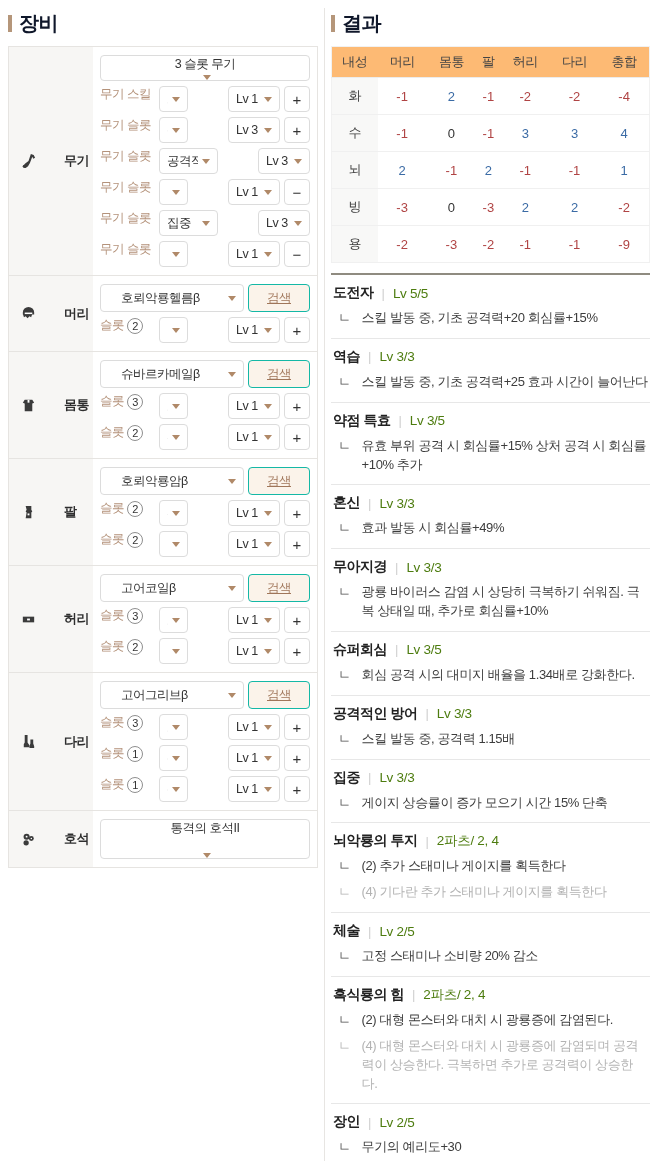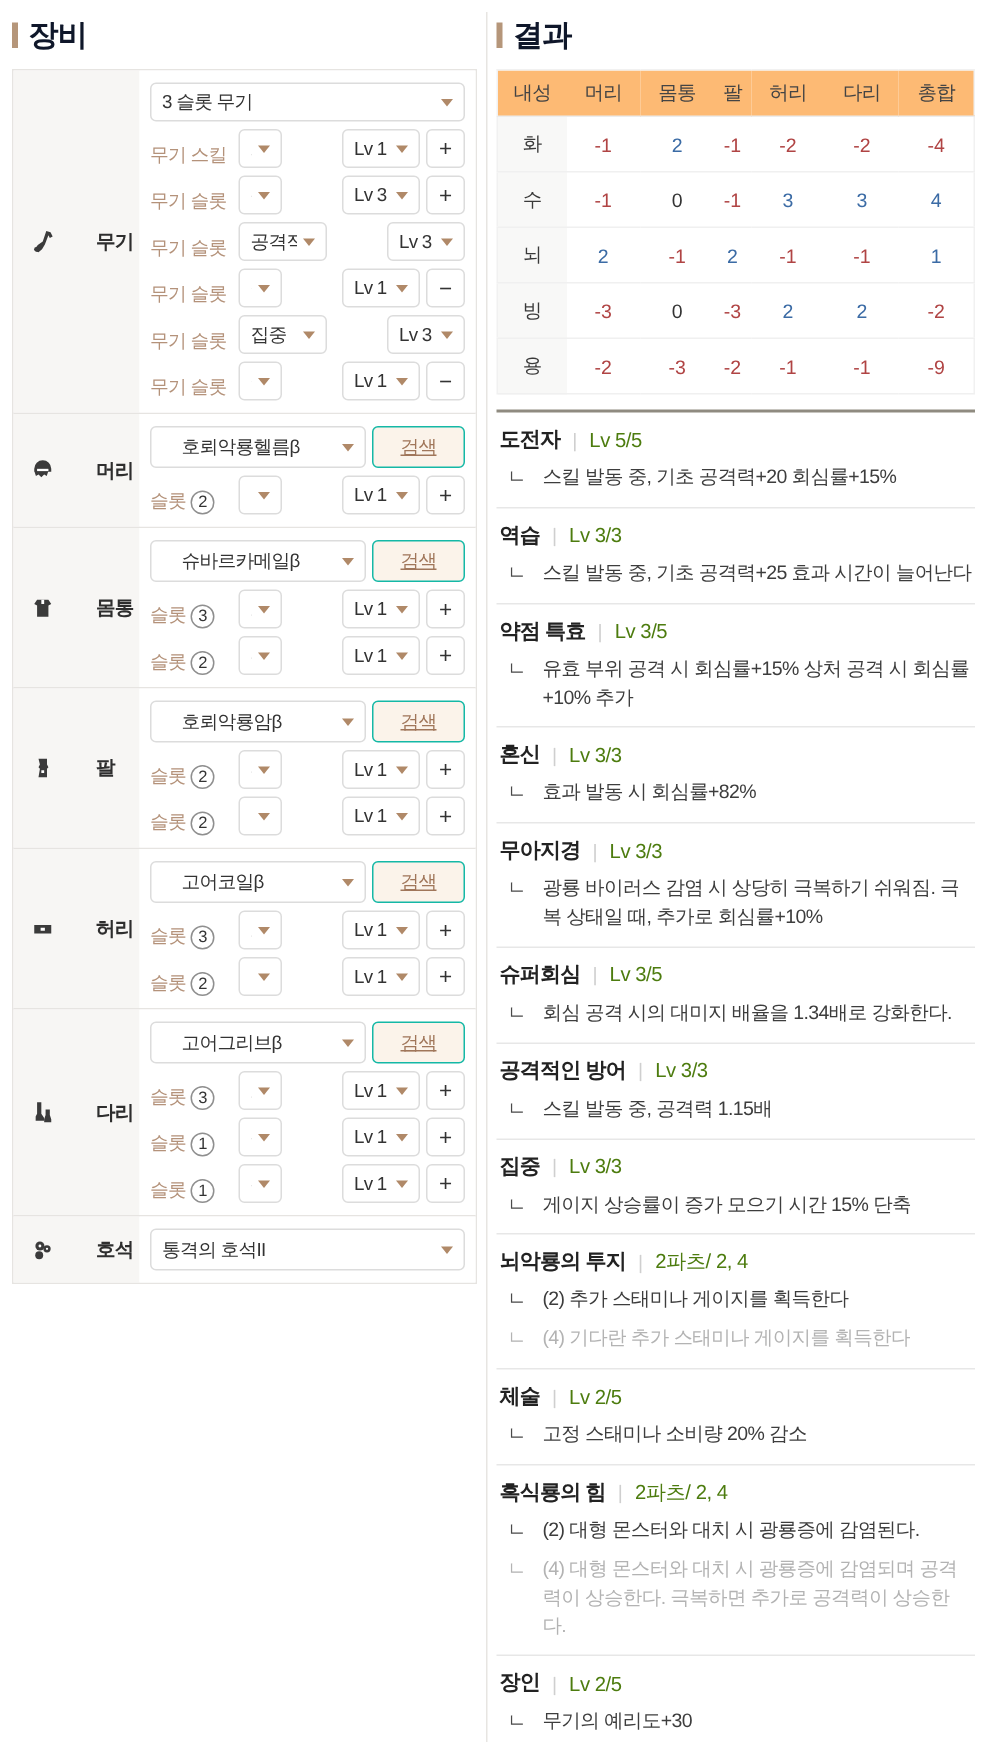--- a/index.html
+++ b/index.html
@@ -27,21 +27,21 @@
   .equip-section { display:flex; border-bottom:1px solid #e6e4e1; }
   .equip-section:last-child { border-bottom:none; }
   .equip-side {
     width:84px; flex:none; background:#f7f6f4;
     display:flex; align-items:center; padding-left:11px; gap:6px;
   }
   .equip-side .side-label { font-size:13px; font-weight:bold; color:#2e2e2e; letter-spacing:-0.5px;margin-left:21px; }
   .equip-side svg { flex:none; }
   .equip-main { flex:1; padding:8px 7px; display:flex; flex-direction:column; gap:5px; background:#fff; min-width:0; }
 
-  .row { display:flex; align-items:flex-end; gap:4px; }
+  .row { display:flex; align-items:flex-start; gap:4px; }
 
   .row-label {
     width:55px; flex:none; font-size:12.5px; color:#b4927a; letter-spacing:-0.5px;
     display:flex; align-items:center; gap:3px;
   }
   .slot-num {
     width:16px; height:16px; flex:none; border:1px solid #8f8f8f; border-radius:50%;
     display:inline-flex; align-items:center; justify-content:center;
     font-size:11px; color:#333; background:#fff;
   }
@@ -51,21 +51,21 @@
     display:flex; align-items:center; justify-content:space-between;
     padding:0 7px; font-size:12.5px; color:#333; letter-spacing:-0.5px;
     overflow:hidden; white-space:nowrap; cursor:pointer; min-width:0;
   }
   .sel .sel-text { overflow:hidden; text-overflow:clip; white-space:nowrap; }
   .caret {
     flex:none; width:0; height:0; margin-left:4px;
     border-left:4px solid transparent; border-right:4px solid transparent;
     border-top:5px solid #b08968;
   }
-  .sel-wide  { width:100%; }
+  .sel-wide  { width:100%;flex-direction:column; }
   .sel-skill { flex:1; }
   .sel-lv    { width:52px; flex:none;margin-left:36px; }
   .sel-item  { flex:1; height:28px;padding-left:20px; }
 
   .btn-sq {
     width:26px; height:26px; flex:none;
     border:1px solid #dcdcdc; border-radius:4px; background:#fff;
     display:flex; align-items:center; justify-content:center;
     font-size:15px; color:#333; cursor:pointer;
   }
@@ -457,21 +457,21 @@
           <svg width="17" height="17" viewBox="0 0 18 18">
               <circle cx="7" cy="6" r="3.2" fill="#3b3b3b"></circle>
               <circle cx="12" cy="8" r="2.6" fill="#3b3b3b"></circle>
               <circle cx="6.5" cy="12.5" r="2.8" fill="#3b3b3b"></circle>
               <circle cx="7" cy="6" r="1" fill="#fff"></circle>
               <circle cx="12" cy="8" r="0.8" fill="#fff"></circle>
             </svg>
           <span class="side-label">호석</span>
         </div>
         <div class="equip-main">
-          <div class="sel sel-wide" style="height:28px">
+          <div class="sel sel-wide" style="height:40px">
             <span class="sel-text">통격의 호석II</span>
             <span class="caret"></span>
           </div>
         </div>
       </div>
 
     </div>
   </div>
 
   <div class="col-right">
@@ -590,21 +590,21 @@
         </div>
 
         <div class="skill-group">
           <div class="sg-namerow">
             <span class="sg-name">혼신</span>
             <span class="sg-sep">|</span>
             <span class="sg-lv">Lv 3/3</span>
           </div>
           <div class="desc">
             <span class="desc-prefix">ㄴ</span>
-            <span class="desc-text">효과 발동 시 회심률+82%</span>
+            <span class="desc-text">효과 발동 시 회심률+49%</span>
           </div>
 
         </div>
 
         <div class="skill-group">
           <div class="sg-namerow">
             <span class="sg-name">무아지경</span>
             <span class="sg-sep">|</span>
             <span class="sg-lv">Lv 3/3</span>
           </div>

